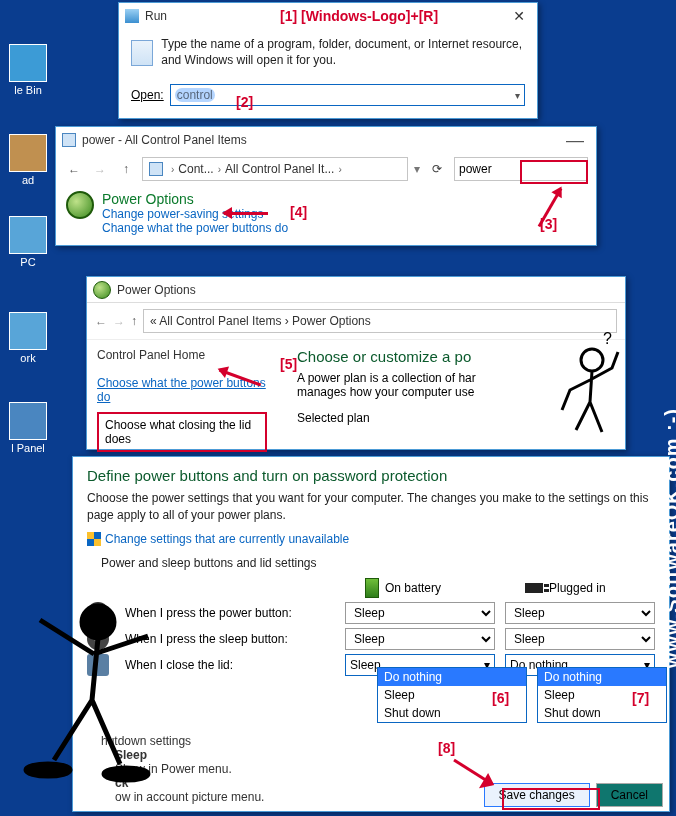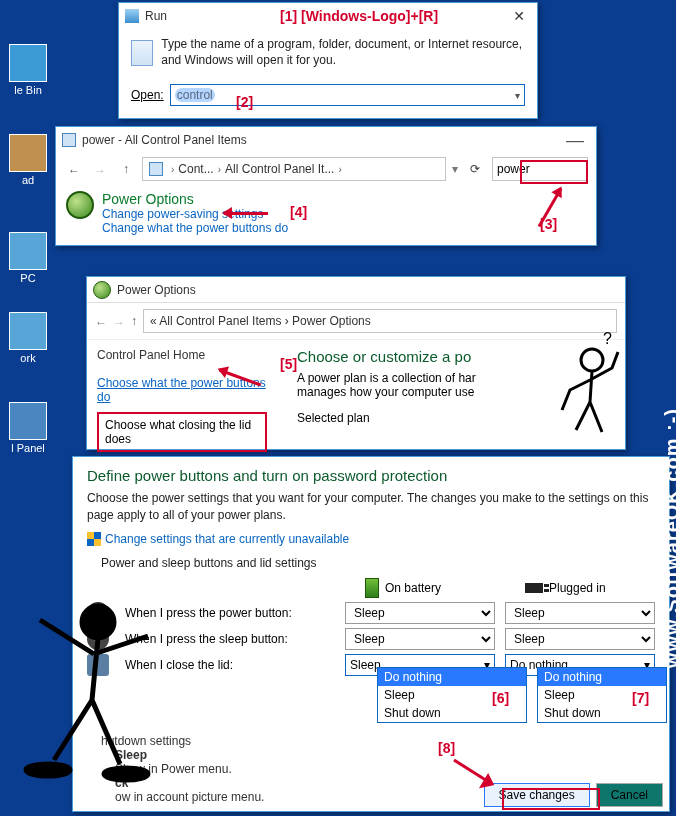--- a/index.html
+++ b/index.html
@@ -67,21 +67,21 @@
   #cp-search { left: 55px; top: 126px; width: 542px; }
   #cp-search .toolbar { display:flex; align-items:center; gap:6px; padding:4px 8px; }
   #cp-search .nav-arrow { width:20px; text-align:center; color:#555; }
   #cp-search .addr {
     flex:1; border:1px solid #c5c5c5; height:24px; display:flex; align-items:center;
     padding:0 6px; font-size:12px; color:#333;
   }
   #cp-search .addr .sep { margin: 0 4px; color:#666; font-size:10px; }
   #cp-search .refresh { width:22px; text-align:center; color:#444; }
   #cp-search .search-box {
-    width:96px; border:1px solid #c5c5c5; height:24px; display:flex; align-items:center;
+    width:134px; border:1px solid #c5c5c5; height:24px; display:flex; align-items:center;
     padding:0 4px;
   }
   #cp-search .result-area { padding: 6px 10px 10px; }
   #cp-search .result-row { display:flex; gap:8px; }
   #cp-search .cp-icon {
     width:28px; height:28px; border-radius:50%;
     background: radial-gradient(circle at 35% 35%, #bfe28a,#3a8a1e);
     border:2px solid #1e5a0a;
   }
   #cp-search .main-link { color: #0b7a2c; font-size: 14px; font-weight: 500; }
@@ -207,21 +207,21 @@
 <body>
 
 <div class="desktop-icon" style="left:4px; top:44px;">
   <div class="ico-box"></div>
   <div>le Bin</div>
 </div>
 <div class="desktop-icon" style="left:4px; top:134px;">
   <div class="ico-box" style="background:#c09050;"></div>
   <div>ad</div>
 </div>
-<div class="desktop-icon" style="left:4px; top:232px;">
+<div class="desktop-icon" style="left:4px; top:216px;">
   <div class="ico-box" style="background:#58a5d8;"></div>
   <div> PC</div>
 </div>
 <div class="desktop-icon" style="left:4px; top:312px;">
   <div class="ico-box" style="background:#58a5d8;"></div>
   <div>ork</div>
 </div>
 <div class="desktop-icon" style="left:4px; top:402px;">
   <div class="ico-box" style="background:#4a86c0;"></div>
   <div>l Panel</div>

